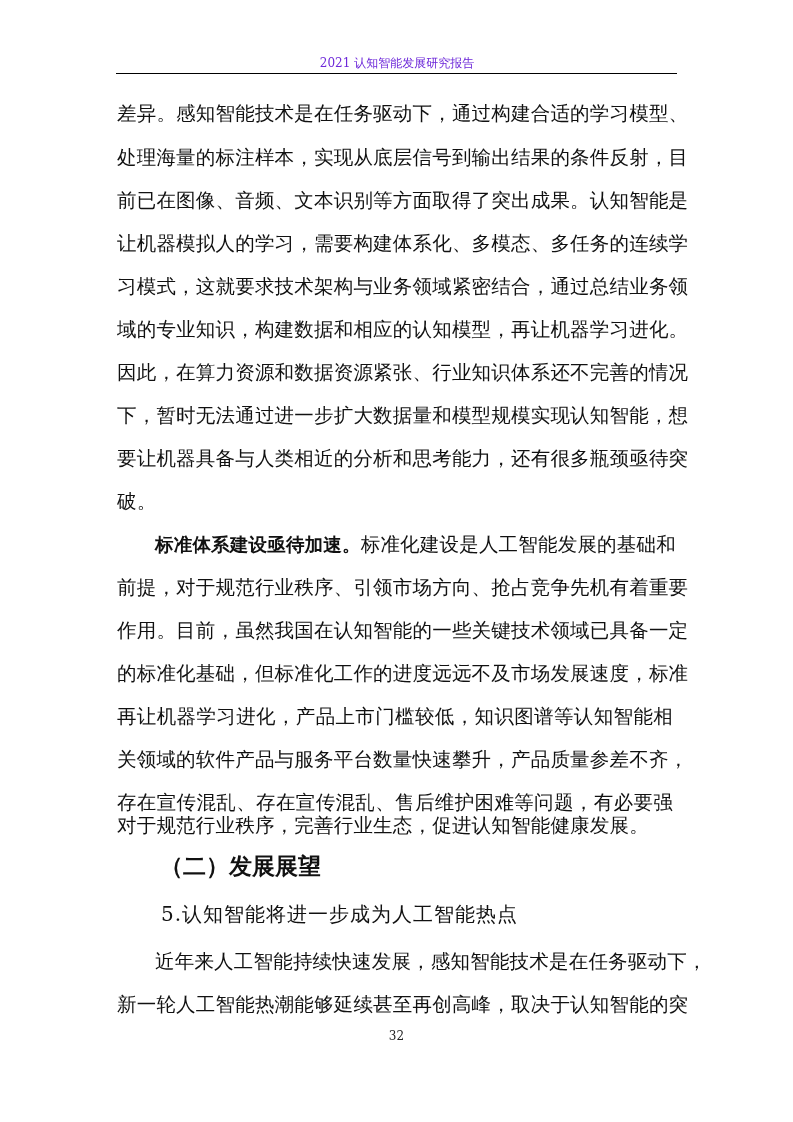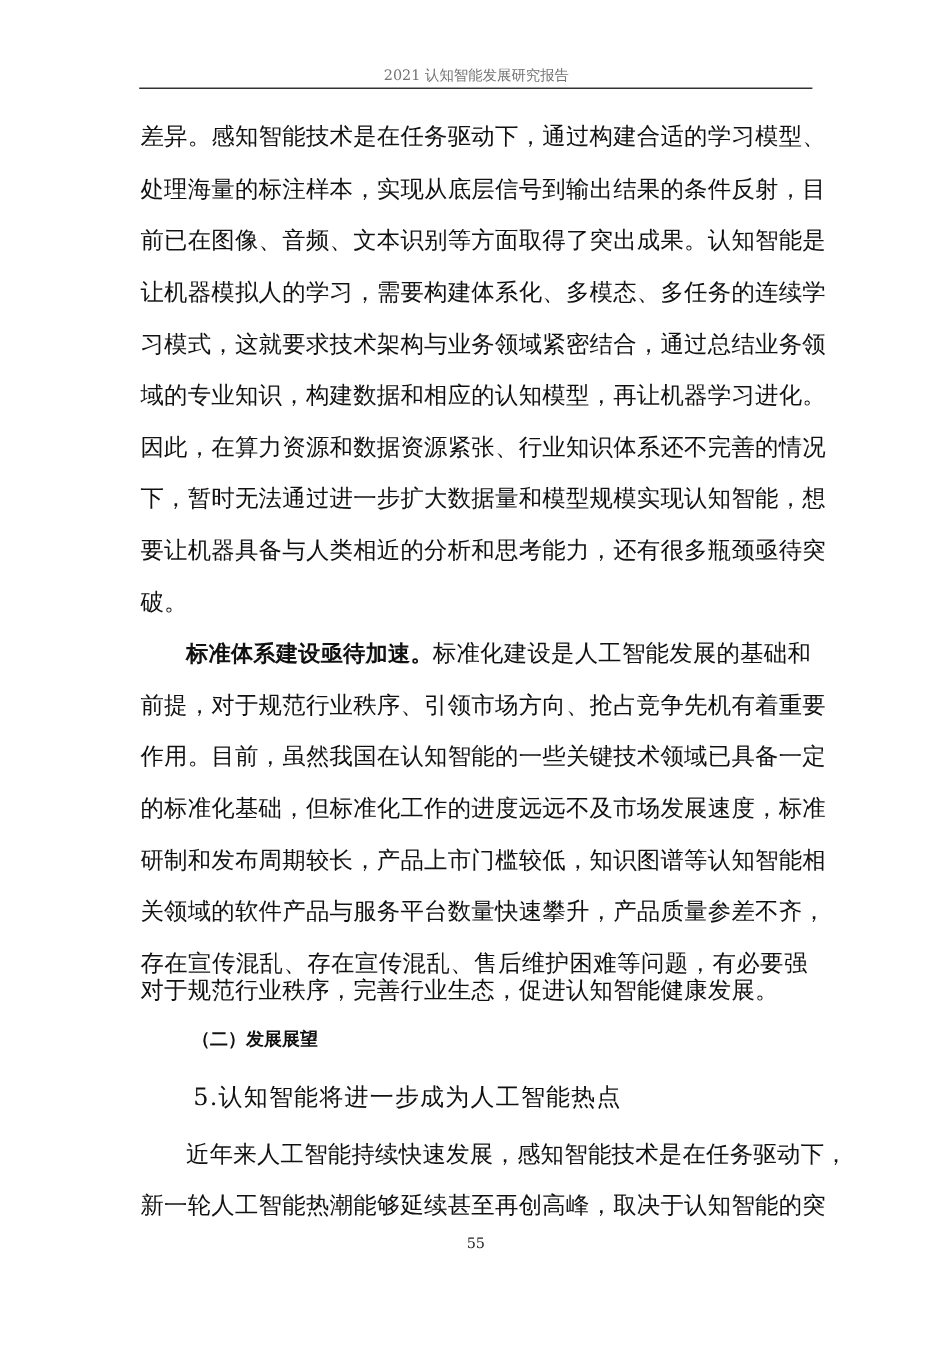--- a/index.html
+++ b/index.html
@@ -1,28 +1,28 @@
 <!DOCTYPE html>
 <html><head>
 <meta charset="utf-8">
 <style>
   html, body { margin: 0; padding: 0; background: #ffffff; }
   body { width: 793px; height: 1122px; position: relative; overflow: hidden;
          font-family: "DejaVu Serif", "Liberation Serif", serif; color: #111; }
   .header { position: absolute; left: 118px; top: 56px; width: 558px; text-align: center;
-            font-size: 12px; line-height: 14px; color: #737373; }
+            font-size: 12px; line-height: 14px; color: #6d28d9; }
   .header-rule { position: absolute; left: 116px; top: 73px; width: 561px; height: 0;
                  border-top: 1.3px solid #000; }
   .line { position: absolute; left: 117px; width: 556px; font-size: 19.5px; line-height: 24px;
           white-space: nowrap; text-align: justify; text-align-last: justify; letter-spacing: 0.2px; }
   .line.last { text-align-last: left; }
   .line.indent { left: 155px; width: 518px; }
   .bold { font-family: "DejaVu Sans", "Liberation Sans", sans-serif; font-weight: bold; font-size: 18.5px; }
-  .h2 { position: absolute; left: 160px; top: 855px; font-family: Liberation Sans, sans-serif;
-        font-weight: bold; font-size: 15px; line-height: 24px; white-space: nowrap; }
+  .h2 { position: absolute; left: 160px; top: 855px; font-family: Liberation Serif, serif;
+        font-weight: bold; font-size: 23px; line-height: 24px; white-space: nowrap; }
   .h3 { position: absolute; left: 161px; top: 902px; font-size: 20px; line-height: 24px; white-space: nowrap; letter-spacing: 1px; }
   .footer { position: absolute; left: 0; width: 793px; top: 1029px; text-align: center;
             font-size: 12px; line-height: 14px; color: #222; }
 </style>
 </head>
 <body>
 
 <div>
   <div class="header">2021 认知智能发展研究报告</div>
   <div class="header-rule"></div>
@@ -38,25 +38,25 @@
   <div class="line" style="top:318px">域的专业知识，构建数据和相应的认知模型，再让机器学习进化。</div>
   <div class="line" style="top:361px">因此，在算力资源和数据资源紧张、行业知识体系还不完善的情况</div>
   <div class="line" style="top:404px">下，暂时无法通过进一步扩大数据量和模型规模实现认知智能，想</div>
   <div class="line" style="top:447px">要让机器具备与人类相近的分析和思考能力，还有很多瓶颈亟待突</div>
   <div class="line last" style="top:490px">破。</div>
 
   <div class="line indent" style="top:533px"><span class="bold">标准体系建设亟待加速。</span><span>标准化建设是人工智能发展的基础和</span></div>
   <div class="line" style="top:576px">前提，对于规范行业秩序、引领市场方向、抢占竞争先机有着重要</div>
   <div class="line" style="top:619px">作用。目前，虽然我国在认知智能的一些关键技术领域已具备一定</div>
   <div class="line" style="top:662px">的标准化基础，但标准化工作的进度远远不及市场发展速度，标准</div>
-  <div class="line" style="top:705px">研制和发布周期较长，产品上市门槛较低，知识图谱等认知智能相</div>
+  <div class="line" style="top:705px">再让机器学习进化，产品上市门槛较低，知识图谱等认知智能相</div>
   <div class="line" style="top:748px">关领域的软件产品与服务平台数量快速攀升，产品质量参差不齐，</div>
   <div class="line" style="top:791px">存在宣传混乱、存在宣传混乱、售后维护困难等问题，有必要强</div>
   <div class="line last" style="top:813px; top:814px">对于规范行业秩序，完善行业生态，促进认知智能健康发展。</div>
 
   <div class="h2">（二）发展展望</div>
   <div class="h3">5.认知智能将进一步成为人工智能热点</div>
 
   <div class="line indent" style="top:950px">近年来人工智能持续快速发展，感知智能技术是在任务驱动下，</div>
   <div class="line" style="top:993px">新一轮人工智能热潮能够延续甚至再创高峰，取决于认知智能的突</div>
 </div>
 
-<div class="footer">55</div>
+<div class="footer">32</div>
 
 </body></html>

